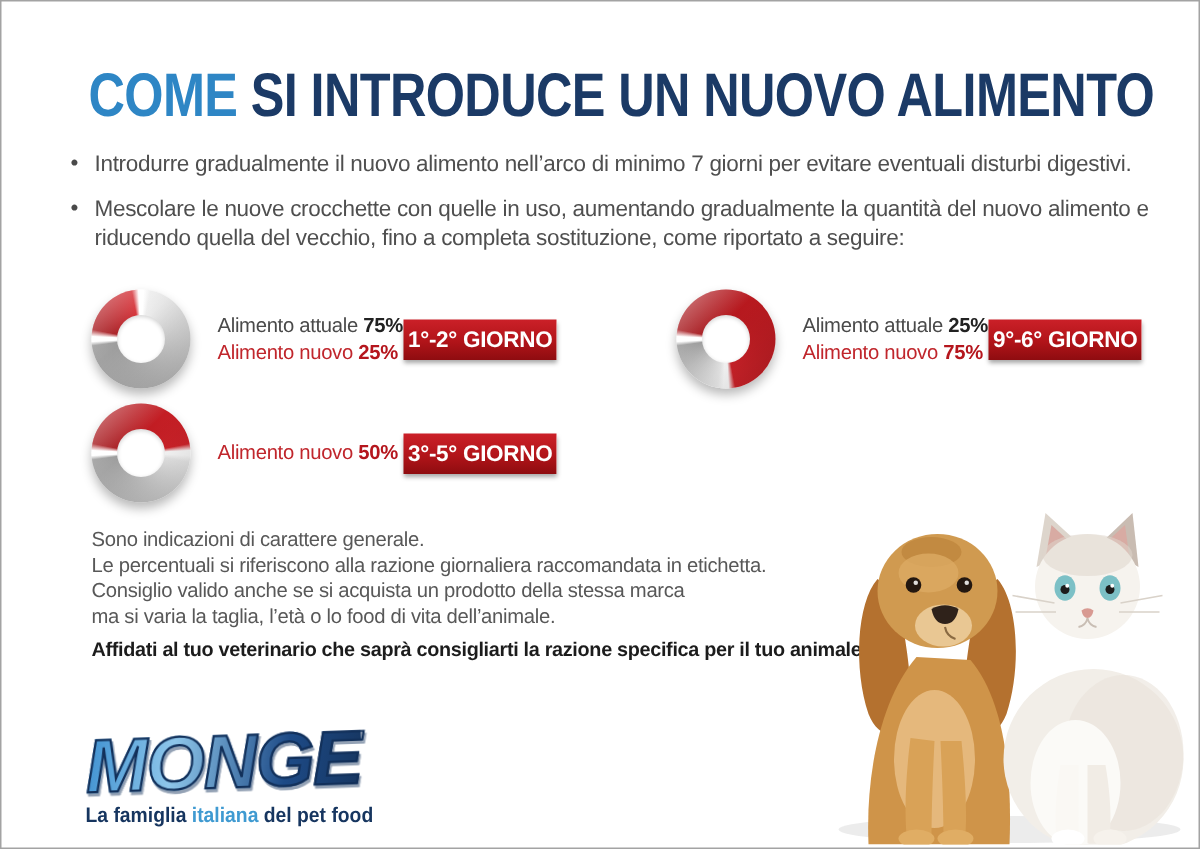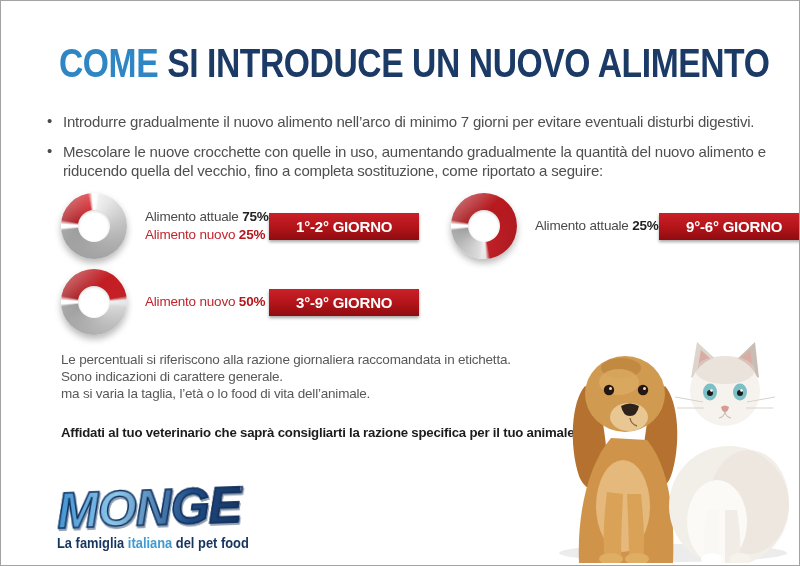--- a/index.html
+++ b/index.html
@@ -7,21 +7,21 @@
         overflow:hidden;font-family:Liberation Sans, sans-serif;}
 
   
   .title{position:absolute;left:58px;top:40px;white-space:nowrap;}
   .title-inner{display:inline-block;transform:scaleX(.82);transform-origin:0 50%;
                font-weight:bold;font-size:41px;letter-spacing:-.5px;line-height:1.1;}
   .t-hi{color:#2e86c5;}
   .t-main{color:#1b3a66;}
 
   
-  .bullets{position:absolute;left:46px;top:112px;width:736px;margin:0;padding:0;list-style:none;}
+  .bullets{position:absolute;left:46px;top:100px;width:736px;margin:0;padding:0;list-style:none;}
   .bullets li{position:relative;padding-left:16px;margin:0 0 11px 0;
               font-size:15px;letter-spacing:-.2px;color:#4f4f4f;line-height:1.25;}
   .bullets li::before{content:"\2022";position:absolute;left:0;top:-1px;color:#4a4a4a;font-size:15px;}
 
   
   .day{position:absolute;display:flex;align-items:center;height:68px;}
   .pos0{left:60px;top:191px;justify-content:space-between;}  .pos1{left:450px;top:191px;justify-content:flex-end;}
   .pos2{left:60px;top:267px;}  .pos3{left:450px;top:267px;}
 
   .donut{position:relative;width:66px;height:66px;border-radius:50%;flex:0 0 66px;
@@ -30,21 +30,21 @@
          background:linear-gradient(135deg,rgba(255,255,255,.5),rgba(255,255,255,0) 42%,rgba(0,0,0,.16) 94%);}
   .hole{position:absolute;left:17px;top:17px;width:32px;height:32px;border-radius:50%;background:#fff;
         box-shadow:inset 0 1px 3px rgba(0,0,0,.18);}
 
   .lbls{margin-left:18px;width:124px;font-size:13.5px;letter-spacing:-.2px;line-height:1.35;white-space:nowrap;}
   .l-attuale{color:#4a4a4a;}
   .l-attuale b{color:#222;}
   .l-nuovo{color:#c0262c;}
   .l-nuovo b{color:#b5161d;}
 
-  .badge{height:27px;display:flex;align-items:center;justify-content:center;padding:0 27px;
+  .badge{height:27px;display:flex;align-items:center;justify-content:center;padding:0 3px;
          background:linear-gradient(180deg,#cb2028 0%,#b11419 55%,#8e0c10 100%);
          color:#fff;font-weight:bold;font-size:15px;letter-spacing:-.2px;white-space:nowrap;
          box-shadow:0 2px 3px rgba(0,0,0,.35);}
 
   
   .notes{position:absolute;left:60px;top:350px;width:520px;}
   .notes p{margin:0;font-size:13.5px;letter-spacing:-.2px;color:#585858;line-height:17px;}
   .advice{position:absolute;left:60px;top:424px;width:560px;margin:0;
           font-size:13.2px;letter-spacing:-.2px;font-weight:bold;color:#1c1c1c;}
 
@@ -90,39 +90,41 @@
     <div class="badge">1°-2° GIORNO</div>
   </div>
 
   <div class="day pos1">
     <div class="donut" style="background: conic-gradient(from 270deg, rgb(255, 255, 255) 0deg, rgb(255, 255, 255) 3deg, rgb(163, 17, 22) 11deg, rgb(210, 35, 42) 259deg, rgb(255, 255, 255) 267deg, rgb(255, 255, 255) 273deg, rgb(237, 237, 237) 281deg, rgb(154, 154, 154) 352deg, rgb(255, 255, 255) 357deg, rgb(255, 255, 255) 360deg);">
       <div class="sheen"></div>
       <div class="hole"></div>
     </div>
     <div class="lbls">
       <div class="l-attuale"><span>Alimento attuale</span> <b>25%</b></div>
+      <div class="l-nuovo"><span>Alimento nuovo</span> <b>75%</b></div>
     </div>
     <div class="badge">9°-6° GIORNO</div>
   </div>
 
   <div class="day pos2">
     <div class="donut" style="background: conic-gradient(from 270deg, rgb(255, 255, 255) 0deg, rgb(255, 255, 255) 3deg, rgb(163, 17, 22) 11deg, rgb(210, 35, 42) 169deg, rgb(255, 255, 255) 177deg, rgb(255, 255, 255) 183deg, rgb(237, 237, 237) 191deg, rgb(154, 154, 154) 352deg, rgb(255, 255, 255) 357deg, rgb(255, 255, 255) 360deg);">
       <div class="sheen"></div>
       <div class="hole"></div>
     </div>
     <div class="lbls">
       <div class="l-nuovo"><span>Alimento nuovo</span> <b>50%</b></div>
     </div>
-    <div class="badge">3°-9° GIORNO</div>
+    <div class="badge">3°-5° GIORNO</div>
   </div>
 
 
   <div class="notes">
+    <p>Sono indicazioni di carattere generale.</p>
     <p>Le percentuali si riferiscono alla razione giornaliera raccomandata in etichetta.</p>
-    <p>Sono indicazioni di carattere generale.</p>
+    <p>Consiglio valido anche se si acquista un prodotto della stessa marca</p>
     <p>ma si varia la taglia, l’età o lo food di vita dell’animale.</p>
   </div>
   <p class="advice">Affidati al tuo veterinario che saprà consigliarti la razione specifica per il tuo animale.</p>
 
   <div class="logo">
     <div class="brand">MONGE</div>
     <div class="tagline" style="position:relative;"><span>La famiglia </span><span class="tag-it">italiana</span><span> del pet food</span>
       
     </div>
   </div>

